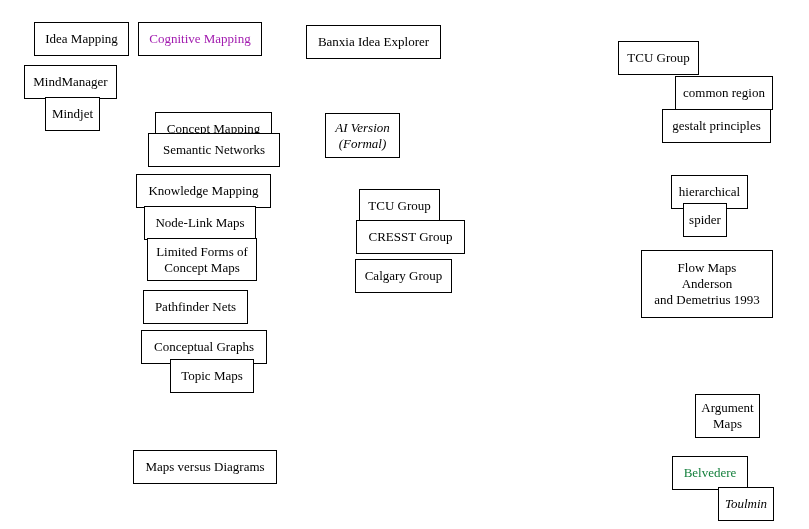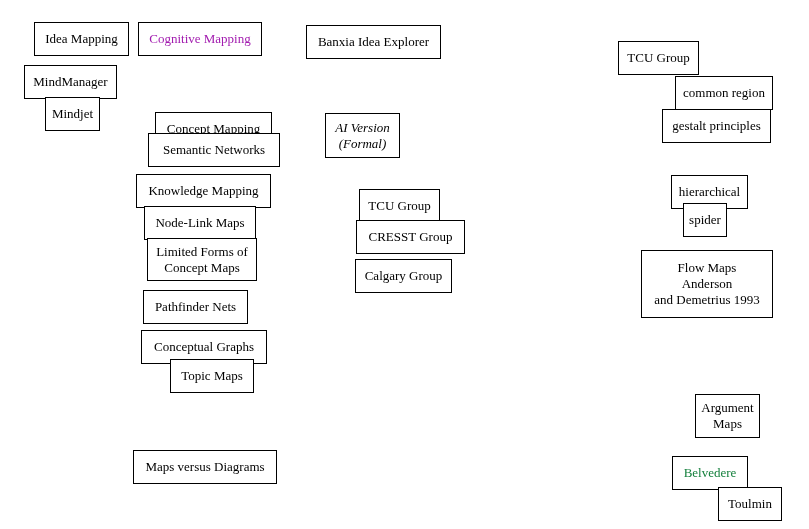--- a/index.html
+++ b/index.html
@@ -115,16 +115,16 @@
     <div class="node" style="left: 695px; top: 394px; width: 65px; height: 44px; border-color: rgb(0, 0, 0); color: rgb(0, 0, 0);">
       <span class="line">Argument</span>
       <span class="line">Maps</span>
     </div>
     <div class="node" style="left: 133px; top: 450px; width: 144px; height: 33px; border-color: rgb(0, 0, 0); color: rgb(0, 0, 0); font-family: Liberation Serif, serif;">
       <span class="line">Maps versus Diagrams</span>
     </div>
     <div class="node" style="left: 672px; top: 456px; width: 76px; height: 27px; border-color: rgb(0, 0, 0); color: #15803d;">
       <span class="line">Belvedere</span>
     </div>
-    <div class="node" style="left: 718px; top: 487px; width: 64px; height: 22px; border-color: rgb(0, 0, 0); color: rgb(0, 0, 0);">
+    <div class="node" style="left: 718px; top: 487px; width: 56px; height: 22px; border-color: rgb(0, 0, 0); color: rgb(0, 0, 0); font-style: italic;">
       <span class="line">Toulmin</span>
     </div>
   </div>
 
 </body></html>

